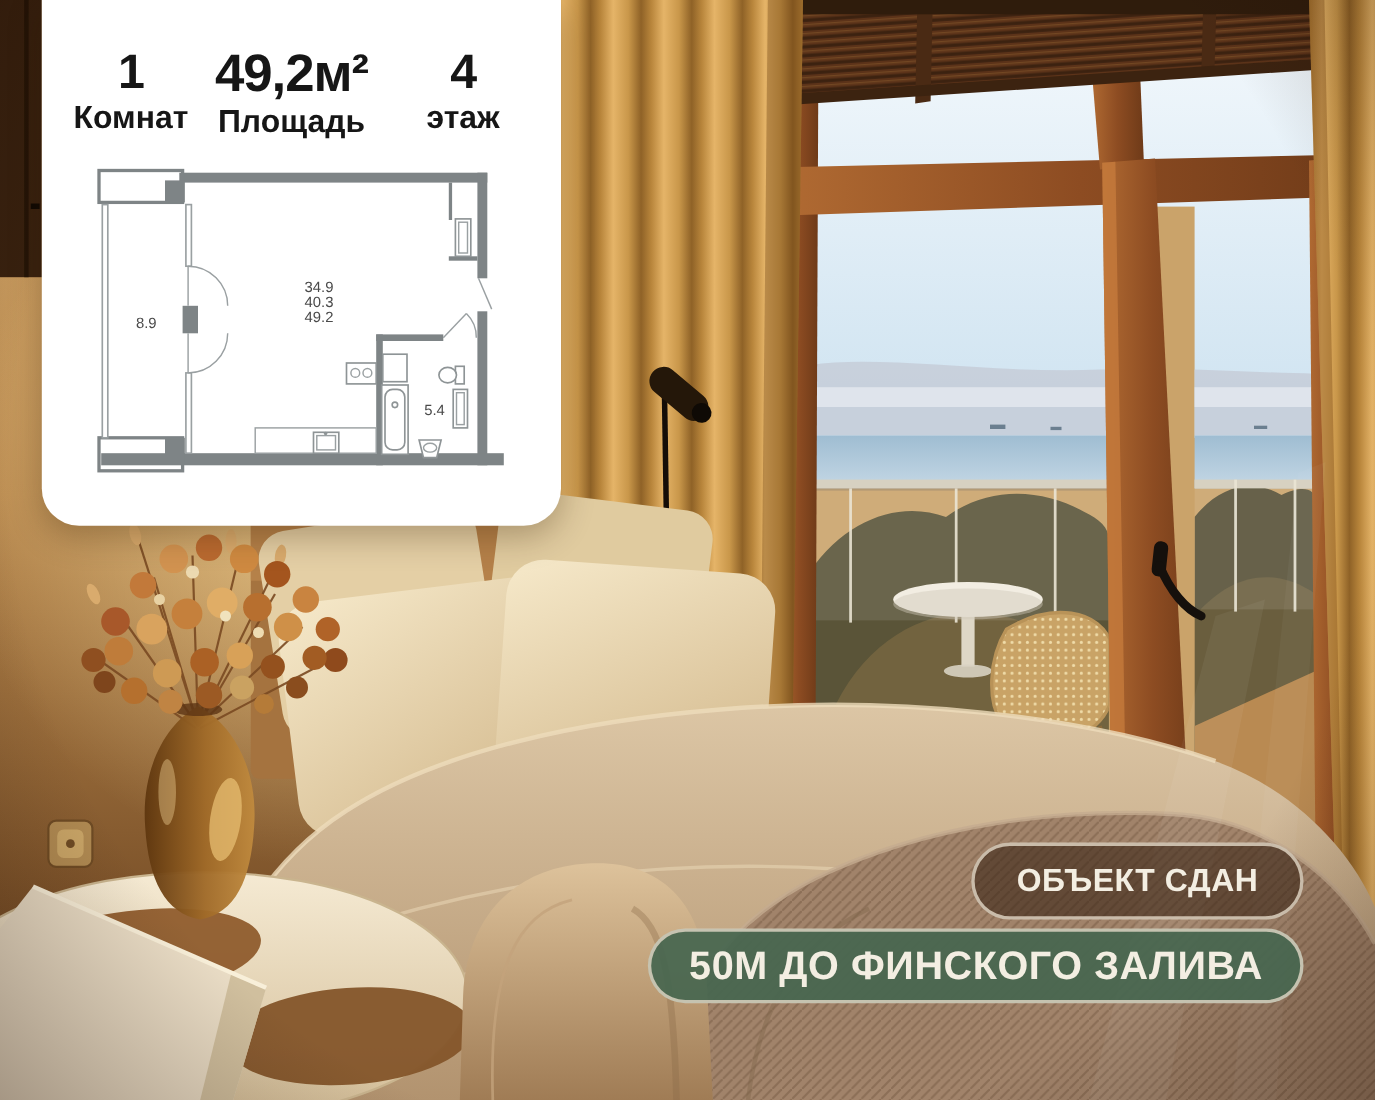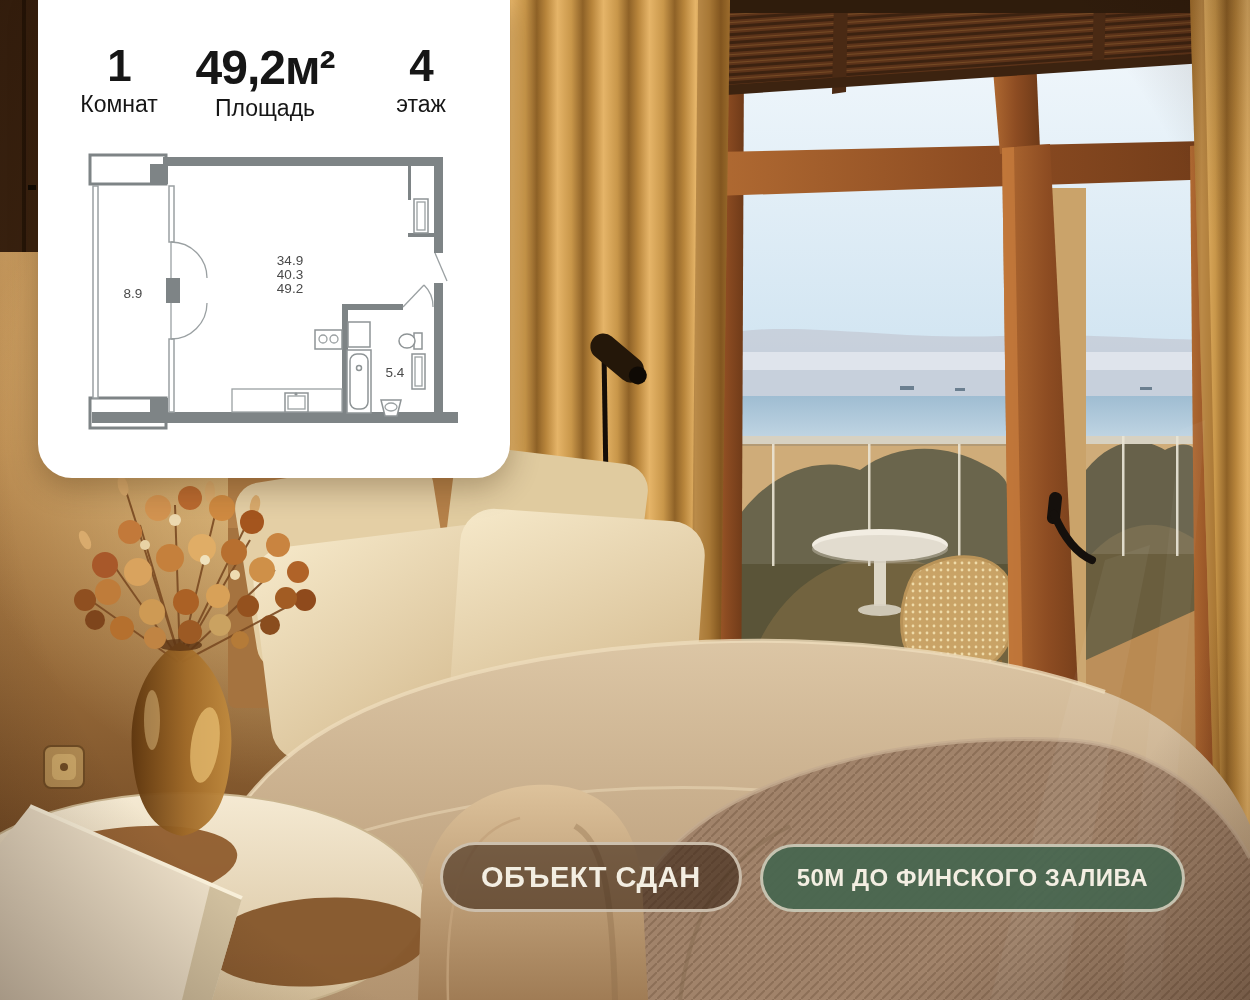--- a/index.html
+++ b/index.html
@@ -19,39 +19,39 @@
   .photo{position:absolute;inset:0;display:block;}
 
   
   .card{position:absolute;left:38px;top:0;width:472px;height:478px;
         background:var(--card-bg);border-radius:0 0 34px 34px;
         box-shadow:0 10px 30px rgba(50,25,0,.30);}
   .stats{display:grid;grid-template-columns:138px 1fr 158px;
          padding:44px 10px 0 12px;text-align:center;color:var(--stat-text);}
   .stat-value{font-weight:700;font-size:44px;line-height:1.02;letter-spacing:-1px;}
   .stat-value.mid{font-size:48px;}
-  .stat-label{font-weight:400;font-size:23px;margin-top:2px;letter-spacing:0;}
+  .stat-label{font-weight:700;font-size:29px;margin-top:2px;letter-spacing:0;}
   .plan-svg{position:absolute;left:0;top:130px;width:472px;height:348px;}
   .w{fill:var(--plan-wall);}
   .wo{fill:none;stroke:var(--plan-wall);stroke-width:3;}
   .ln{fill:#fff;stroke:var(--plan-line);stroke-width:1.5;}
   .fx{fill:#fff;stroke:#8e9496;stroke-width:1.5;}
   .thin{fill:none;stroke:var(--plan-line);stroke-width:1.3;}
   .pt{fill:var(--plan-text);font-size:13.5px;font-family:"Liberation Sans","DejaVu Sans",sans-serif;}
 
   
   .badges{position:absolute;right:65px;bottom:88px;display:flex;
-          align-items:flex-end;gap:18px;}
+          flex-direction:column;align-items:flex-end;gap:8px;}
   .badge-row{display:flex;gap:13px;}
   .badge{display:flex;align-items:center;justify-content:center;
          border:3px solid var(--badge-border);border-radius:38px;
          color:var(--badge-text);font-weight:700;letter-spacing:.5px;
          text-transform:uppercase;white-space:nowrap;}
   .badge-dark{background:var(--badge-dark-bg);height:64px;padding:0 38px;font-size:29px;}
-  .badge-green{background:var(--badge-green-bg);height:62px;padding:0 34px;font-size:24px;}
+  .badge-green{background:var(--badge-green-bg);height:62px;padding:0 34px;font-size:36px;}
 </style>
 </head>
 <body>
 
 <div class="stage">
 
   <svg class="photo" viewBox="0 0 1250 1000" preserveAspectRatio="none" aria-hidden="true">
     <defs>
       <linearGradient id="wallG" x1="0" y1="0" x2="0" y2="1">
         <stop offset="0" stop-color="#dcb172"></stop>

